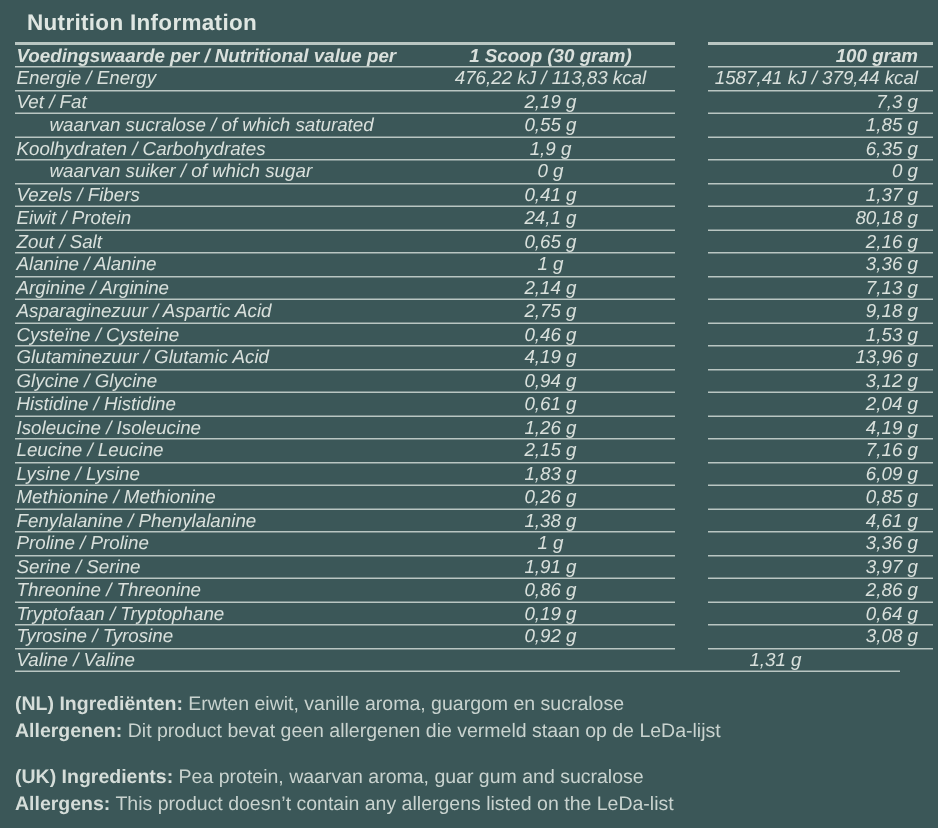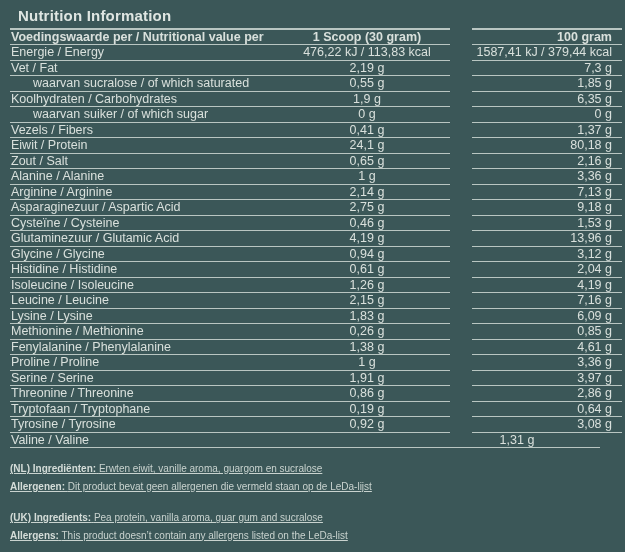--- a/index.html
+++ b/index.html
@@ -15,45 +15,44 @@
     font-weight: bold;
     color: #DFE6E2;
     letter-spacing: 0.2px;
   }
   .ntable {
     margin: 4px 0 0 10px;
     width: 612px;
     font-size: 12.5px;
     color: #D9E0DC;
   }
-  .row { display: flex; height: 15.5px; }
+  .row { display: flex; height: 15.5px; font-style: italic; }
   .cell {
     border-bottom: 1px solid #B9C6C2;
     line-height: 14px;
     white-space: nowrap;
     overflow: visible;
   }
   .c-label { flex: 1 1 auto; padding-left: 1px; }
   .c-label.indent { padding-left: 23px; }
   .c-scoop { width: 160px; text-align: center; padding-right: 6px; }
   .c-gap { width: 22px; border-bottom: none; }
   .c-100 { width: 150px; text-align: right; padding-right: 10px; }
   .row.header { height: 17px; }
   .row.header .cell {
     font-weight: bold;
     border-top: 2px solid #B9C6C2;
     line-height: 15px;
   }
   .row.header .c-gap { border-top: none; border-bottom: none; }
   .footer {
     margin: 12px 0 0 10px;
-    font-size: 10px;
+    font-size: 13px;
     line-height: 17.5px;
     color: #C9D3CF;
-    text-decoration: underline;
   }
   .footer b { color: #D5DDD9; }
   .footer .block + .block { margin-top: 14px; }
 </style>
 </head>
 <body>
 
 <div class="title">Nutrition Information</div>
 
 <div class="ntable">
@@ -254,20 +253,20 @@
       <span>Erwten eiwit, vanille aroma, guargom en sucralose</span>
     </div>
     <div>
       <b>Allergenen:</b>
       <span>Dit product bevat geen allergenen die vermeld staan op de LeDa-lijst</span>
     </div>
   </div>
   <div class="block">
     <div>
       <b>(UK) Ingredients:</b>
-      <span>Pea protein, vanilla aroma, guar gum and sucralose</span>
+      <span>Pea protein, waarvan aroma, guar gum and sucralose</span>
     </div>
     <div>
       <b>Allergens:</b>
       <span>This product doesn’t contain any allergens listed on the LeDa-list</span>
     </div>
   </div>
 </div>
 
 </body></html>

